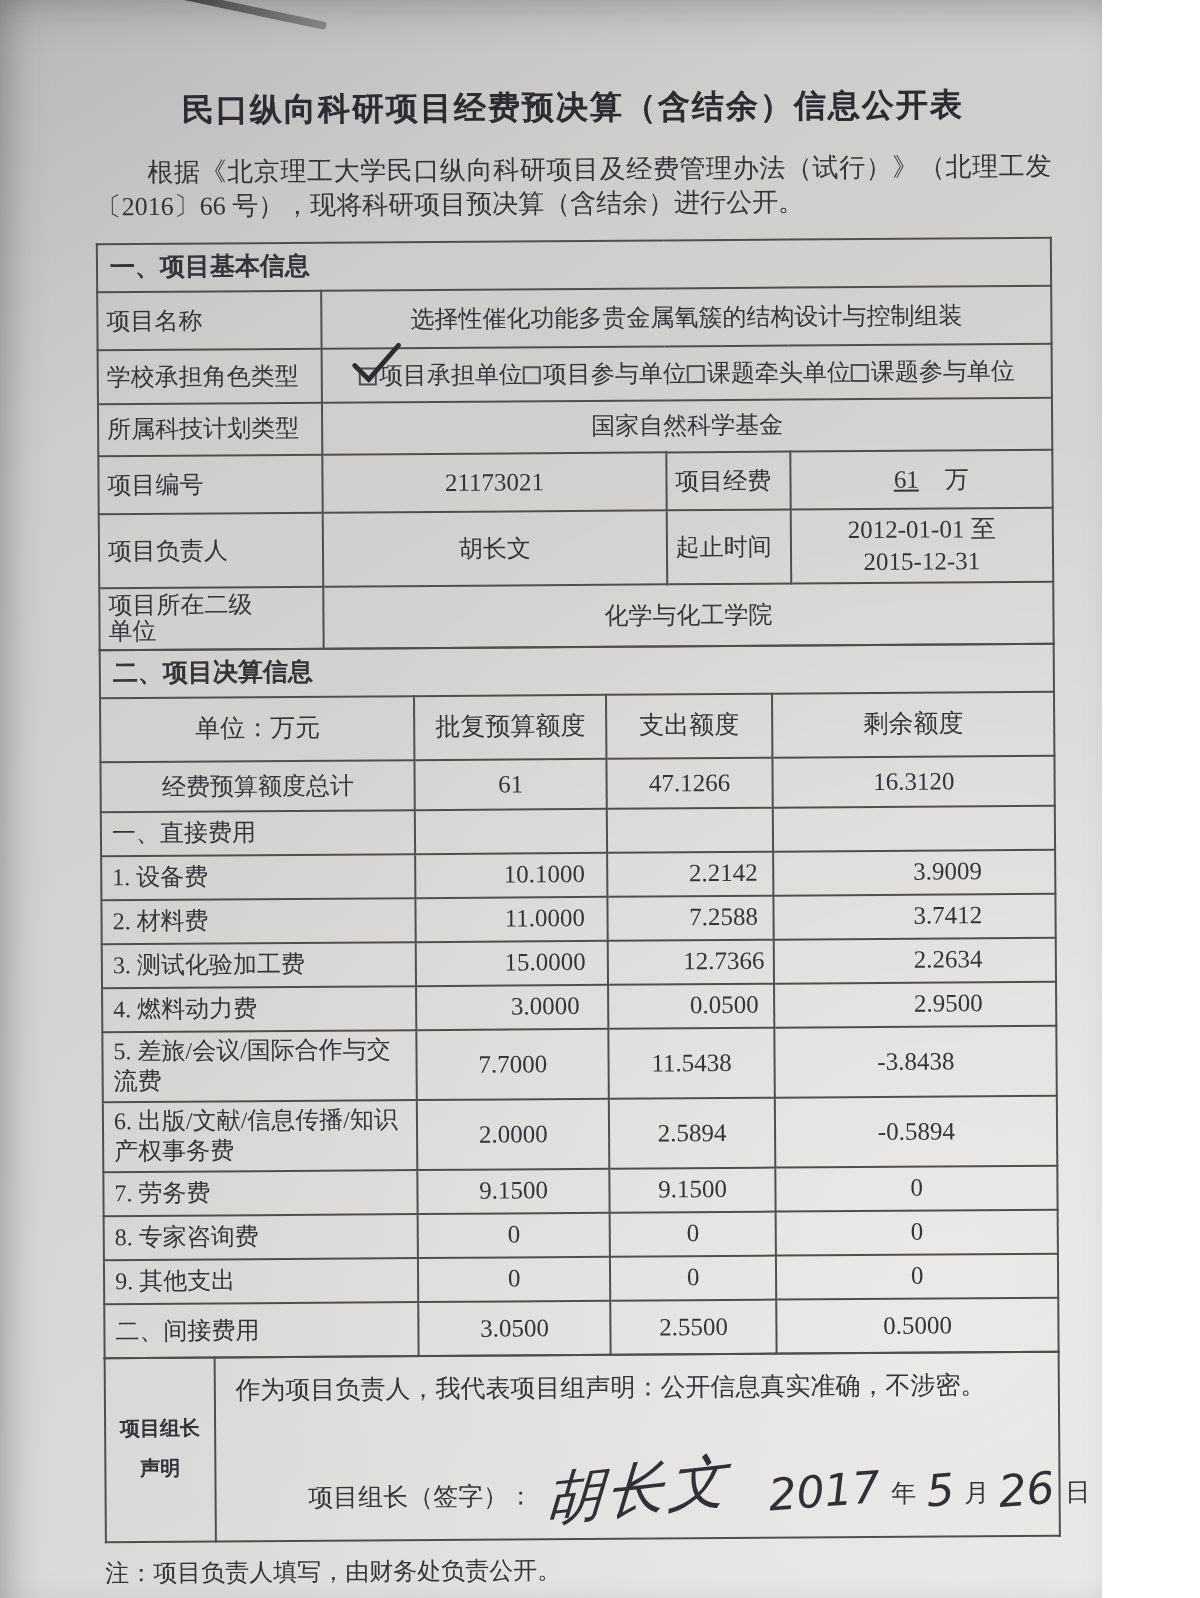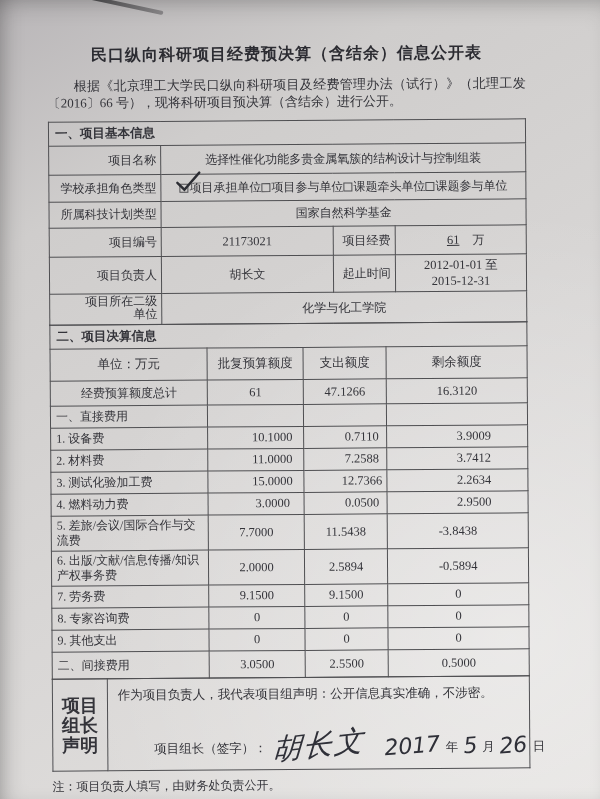--- a/index.html
+++ b/index.html
@@ -3,21 +3,21 @@
 <meta charset="utf-8">
 <style>
   * { margin:0; padding:0; box-sizing:border-box; }
   html,body { width:600px; height:799px; }
   body {
     font-family:"Liberation Serif","DejaVu Serif",serif;
     color:#34343a;
     overflow:hidden;
   }
   .photo {
-    position:relative; width:600px; height:799px; overflow:hidden;
+    position:relative; width:551px; height:799px; overflow:hidden;
     background:
       radial-gradient(120% 90% at 85% 80%, rgba(255,255,255,0.38), rgba(255,255,255,0) 60%),
       linear-gradient(150deg,#b9b6b8 0%,#cfcdcc 22%,#d8d6d5 55%,#e3e1df 100%);
     box-shadow: inset 14px 0 22px -12px rgba(0,0,0,0.28), inset 0 16px 24px -14px rgba(0,0,0,0.22);
   }
   .corner-mark {
     position:absolute; left:86px; top:3px; width:78px; height:4px;
     background:linear-gradient(90deg,#2e2e30,#7c7a7c);
     transform:rotate(12deg); border-radius:3px; opacity:.85;
   }
@@ -30,21 +30,21 @@
     color:#2c2c32;
   }
   .intro {
     margin-top:11px; font-size:13px; line-height:17px; text-indent:2em;
     text-align:justify; color:#34343a;
   }
   table { width:100%; border-collapse:collapse; table-layout:fixed; margin-top:-1px; }
   .t1 { margin-top:10px; }
   td { border:1px solid #4f4f52; font-size:12px; vertical-align:middle; padding:2px 4px; }
   .sec-hdr { font-weight:bold; font-size:12.5px; padding:3px 6px; height:21px; }
-  .lbl { text-align:right;font-family:Liberation Mono, monospace; }
+  .lbl { text-align:left; }
   .ctr { text-align:center; }
   .num { text-align:center; font-size:12.5px; }
   .h29 { height:29px; } .h27 { height:27px; } .h26 { height:26px; } .h28 { height:28px; }
   .hdr-row td { height:32px; text-align:center; font-size:12.5px; }
   .h25 { height:25px; } .h16 { height:16px; } .h22 { height:22px;padding-left:37px; }
   .h33 { height:33px; line-height:15px; } .h20 { height:20px; } .h27b { height:27px; }
   .name-cell { text-align:left; padding-left:5px; }
   .underlined { text-decoration:underline; padding:0 10px; }
   
   .cb-row { white-space:nowrap; text-align:center; padding:2px 0; }
@@ -52,21 +52,21 @@
   .cb-box {
     display:inline-block; width:9px; height:9px; border:1px solid #4f4f52;
     vertical-align:-1px; margin-right:1px;
   }
   .check-overlay {
     position:absolute; left:-4px; top:-9px; width:26px; height:22px; pointer-events:none;
   }
   .check-overlay svg { width:26px; height:22px; }
   
   .decl-cell { vertical-align:top; padding:8px 8px 6px 10px; height:92px; }
-  .decl-lbl { text-align:center; font-weight:bold; font-size:18px; line-height:20px; }
+  .decl-lbl { text-align:center; font-weight:bold; font-size:10px; line-height:20px; }
   .decl-statement { font-size:12.5px; }
   .sign-line { margin-top:20px; margin-left:36px; font-size:12.5px; white-space:nowrap; }
   .hand {
     display:inline-block; font-family:"DejaVu Sans",sans-serif; color:#2f3038;
     font-style:italic;
   }
   .signature {
     font-size:29px; transform:rotate(-6deg) skewX(-10deg); margin:0 14px 0 6px;
     position:relative; top:3px; letter-spacing:2px;
   }
@@ -155,21 +155,21 @@
       </tr>
       <tr>
         <td class="name-cell h16">一、直接费用</td>
         <td class="num h16"></td>
         <td class="num h16"></td>
         <td class="num h16"></td>
       </tr>
       <tr>
         <td class="name-cell h22">1. 设备费</td>
         <td class="num h22">10.1000</td>
-        <td class="num h22">0.7110</td>
+        <td class="num h22">2.2142</td>
         <td class="num h22">3.9009</td>
       </tr>
       <tr>
         <td class="name-cell h22">2. 材料费</td>
         <td class="num h22">11.0000</td>
         <td class="num h22">7.2588</td>
         <td class="num h22">3.7412</td>
       </tr>
       <tr>
         <td class="name-cell h22">3. 测试化验加工费</td>

